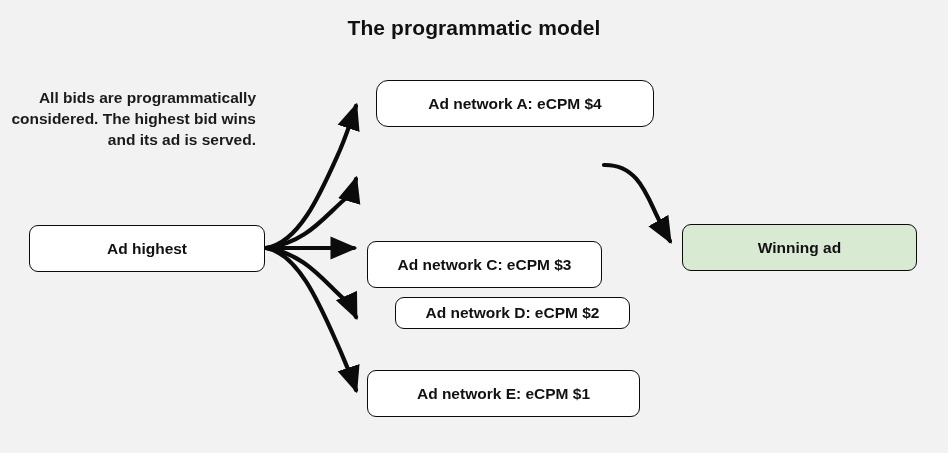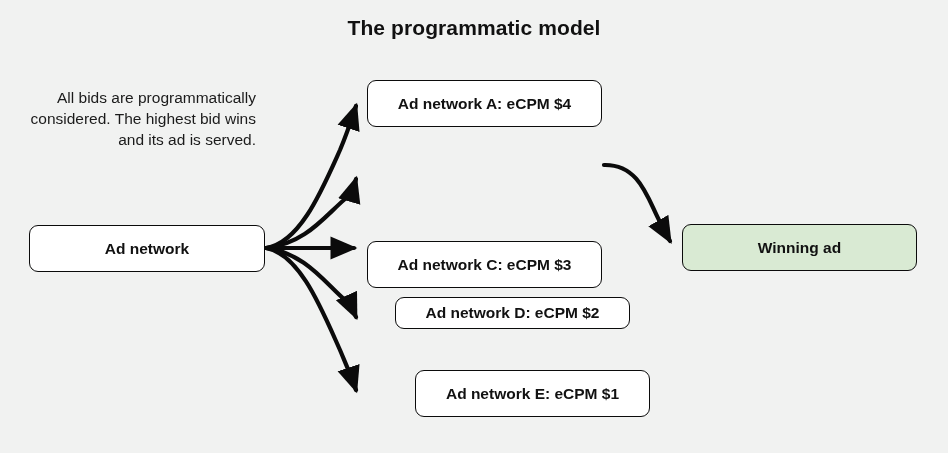--- a/index.html
+++ b/index.html
@@ -33,20 +33,21 @@
   }
   .caption {
     position: absolute;
     left: 8px;
     top: 87px;
     width: 248px;
     text-align: right;
     font-size: 15.5px;
     line-height: 21px;
     color: #1b1b1b;
+    font-weight: bold;
   }
   svg.edges {
     position: absolute;
     left: 0;
     top: 0;
     width: 948px;
     height: 453px;
     pointer-events: none;
   }
   .node {
@@ -61,25 +62,25 @@
     font-size: 15.5px;
     font-weight: bold;
     color: #111111;
     text-align: center;
     white-space: nowrap;
   }
   .node.green {
     background: #d9ead3;
   }
   #node-request { left: 29px;  top: 225px; width: 236px; height: 47px; }
-  #node-net-0   { left: 367px; top: 80px;  width: 235px; height: 47px; }
+  #node-net-0   { left: 376px; top: 80px;  width: 278px; height: 47px; border-radius: 12px; }
   #node-net-1   { left: 367px; top: 152px; width: 235px; height: 47px; }
   #node-net-2   { left: 367px; top: 225px; width: 235px; height: 47px; margin-top: 16px; }
   #node-net-3   { left: 367px; top: 297px; width: 235px; height: 32px; margin-left: 28px; }
-  #node-net-4   { left: 367px; top: 370px; width: 235px; height: 47px; margin-left: 48px; }
+  #node-net-4   { left: 367px; top: 370px; width: 273px; height: 47px; }
   #node-winner  { left: 682px; top: 224px; width: 235px; height: 47px; }
 </style>
 </head>
 <body>
 
 <div id="canvas">
 
   <div class="title">The programmatic model</div>
 
   <div class="caption">All bids are programmatically considered. The highest bid wins and its ad is served.</div>
@@ -98,21 +99,21 @@
     <path d="M266,248 L354,248" fill="none" stroke="#0b0b0b" stroke-width="4.2" stroke-linecap="round" marker-end="url(#arrowhead)"></path>
 
     <path d="M266,248 C305,253 325,283 345,300 C351,305 352,308 356,317" fill="none" stroke="#0b0b0b" stroke-width="4.2" stroke-linecap="round" marker-end="url(#arrowhead)"></path>
 
     <path d="M266,248 C300,254 322,310 340,350 C348,369 352,378 356,390" fill="none" stroke="#0b0b0b" stroke-width="4.2" stroke-linecap="round" marker-end="url(#arrowhead)"></path>
 
     <path d="M604,165 C640,164 648,200 660,222 C664,230 666,234 670,241" fill="none" stroke="#0b0b0b" stroke-width="4.2" stroke-linecap="round" marker-end="url(#arrowhead)"></path>
   </svg>
 
   <div class="node" id="node-request">
-    <span>Ad network</span>
+    <span>Ad highest</span>
   </div>
 
   <div class="node" id="node-net-0">
     <span>Ad network A: eCPM $4</span>
   </div>
 
 
   <div class="node" id="node-net-2">
     <span>Ad network C: eCPM $3</span>
   </div>

